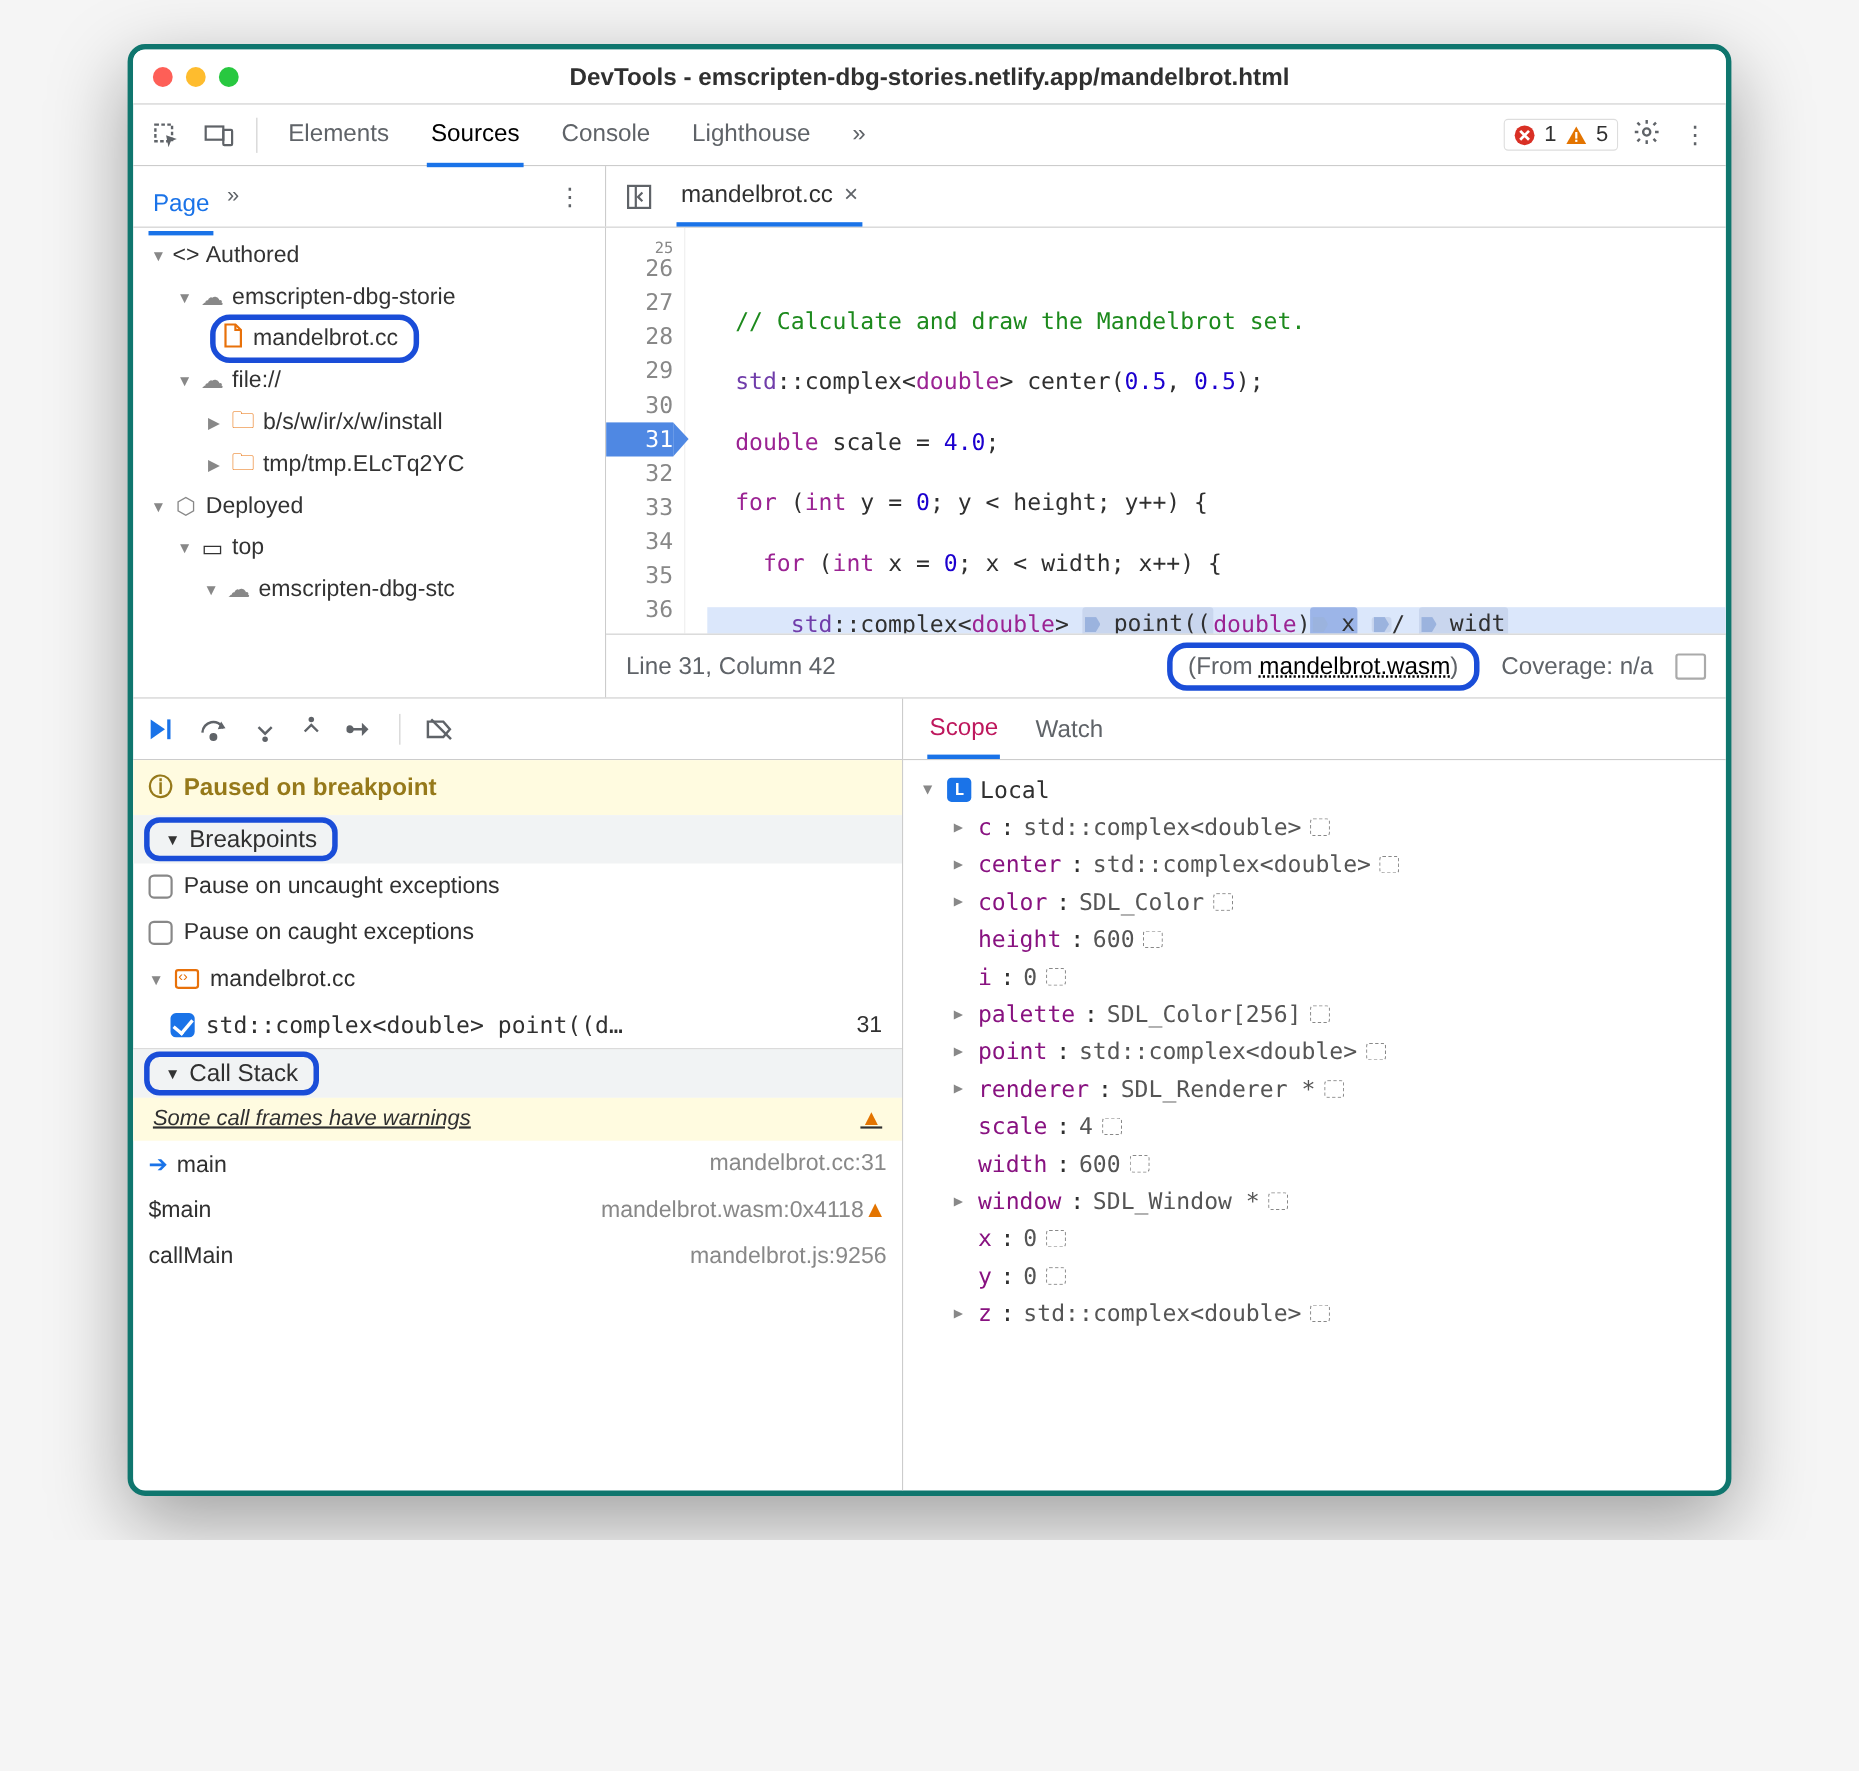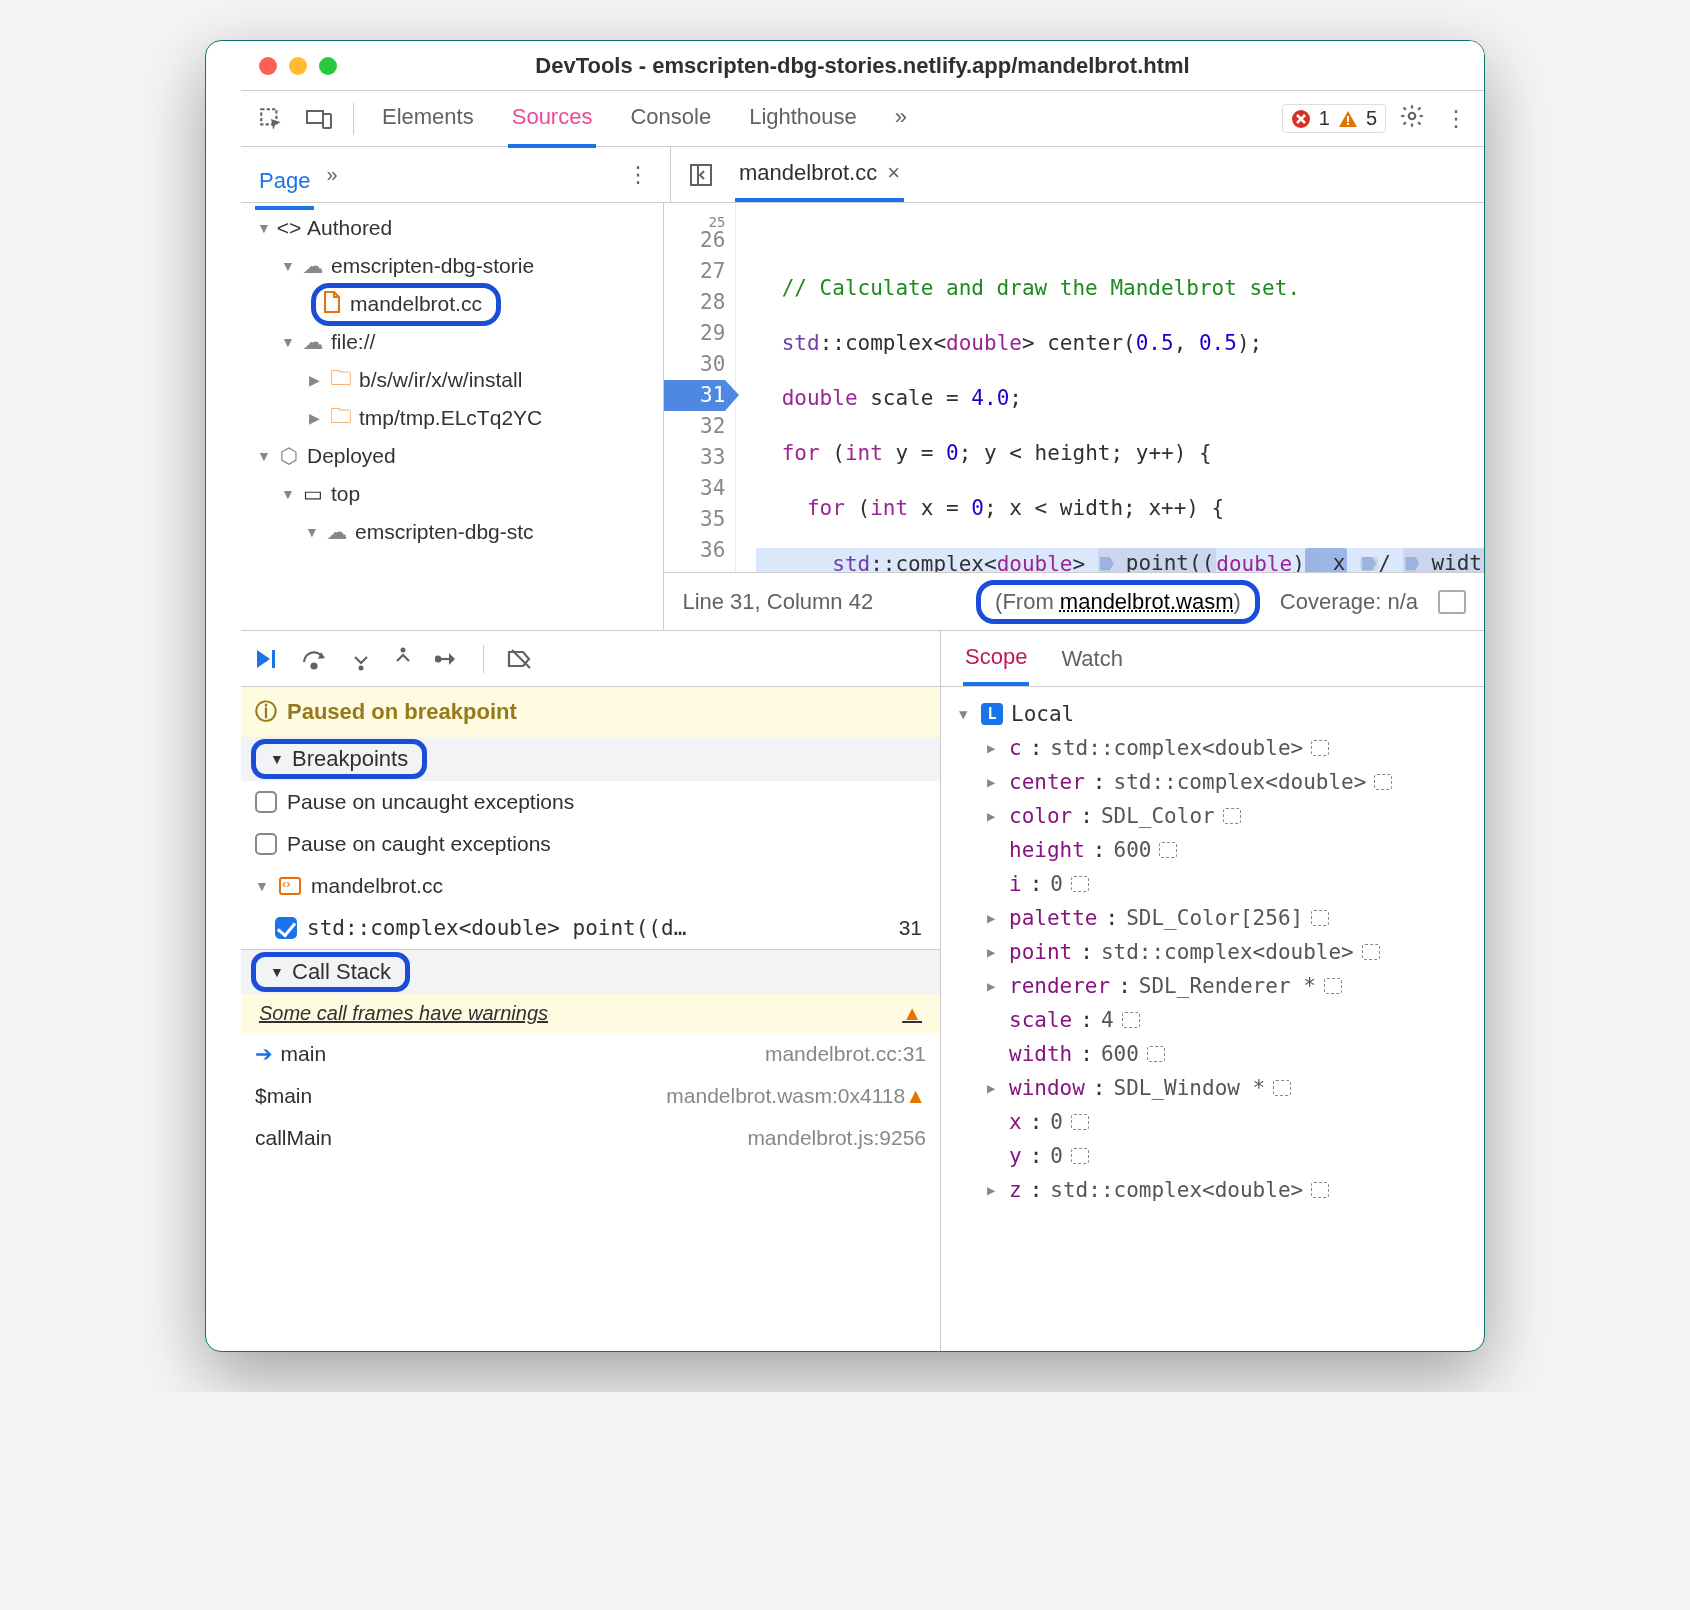--- a/index.html
+++ b/index.html
@@ -5,28 +5,27 @@
   * { box-sizing: border-box; }
   body {
     margin: 0;
     padding: 40px;
     font-family: -apple-system, "Helvetica Neue", Arial, sans-serif;
     background: #f5f5f5;
     font-size: 20px;
     color: #303030;
   }
   .window {
-    width: 1280px;
+    width: 1458px;
     margin: 0 auto;
     background: #fff;
     border-radius: 16px;
     box-shadow: 0 24px 70px rgba(0,0,0,.35);
     overflow: hidden;
-    border: 1px solid #0f766e;
-    padding-left: 35px;
+    border: 5px solid #0f766e;
   }
   .titlebar {
     height: 50px;
     display: flex; align-items: center;
     padding: 0 18px;
     background: #fff;
     border-bottom: 1px solid #ccc;
     position: relative;
   }
   .traffic { display:flex; gap:12px; }
@@ -36,21 +35,21 @@
 
   .tabbar {
     height: 56px; display:flex; align-items:center;
     border-bottom: 1px solid #ccc;
     padding: 0 10px;
     gap: 8px;
   }
   .icon-btn { width:40px; height:40px; display:flex; align-items:center; justify-content:center; color:#5f6368; }
   .tabs-main { display:flex; gap:30px; margin-left:10px; }
   .tab-item { font-size:22px; color:#5f6368; padding:14px 4px; }
-  .tab-item.active { color:#ec4899; border-bottom:4px solid #1a73e8; font-weight:500;}
+  .tab-item.active { color:#000000; border-bottom:4px solid #1a73e8; font-weight:500;}
   .spacer{flex:1;}
   .badges { display:flex; align-items:center; gap:8px; border:1px solid #ddd; border-radius:4px; padding:2px 8px; }
   .badges svg{vertical-align:middle;}
   .gear, .kebab { width:36px; text-align:center; color:#5f6368; font-size:22px;}
 
   .subtab-row {
     display:flex; height:56px; border-bottom:1px solid #ccc;
   }
   .subtab-left {
     width:430px; display:flex; align-items:center; padding:0 14px; border-right:1px solid #ccc; gap:12px;

